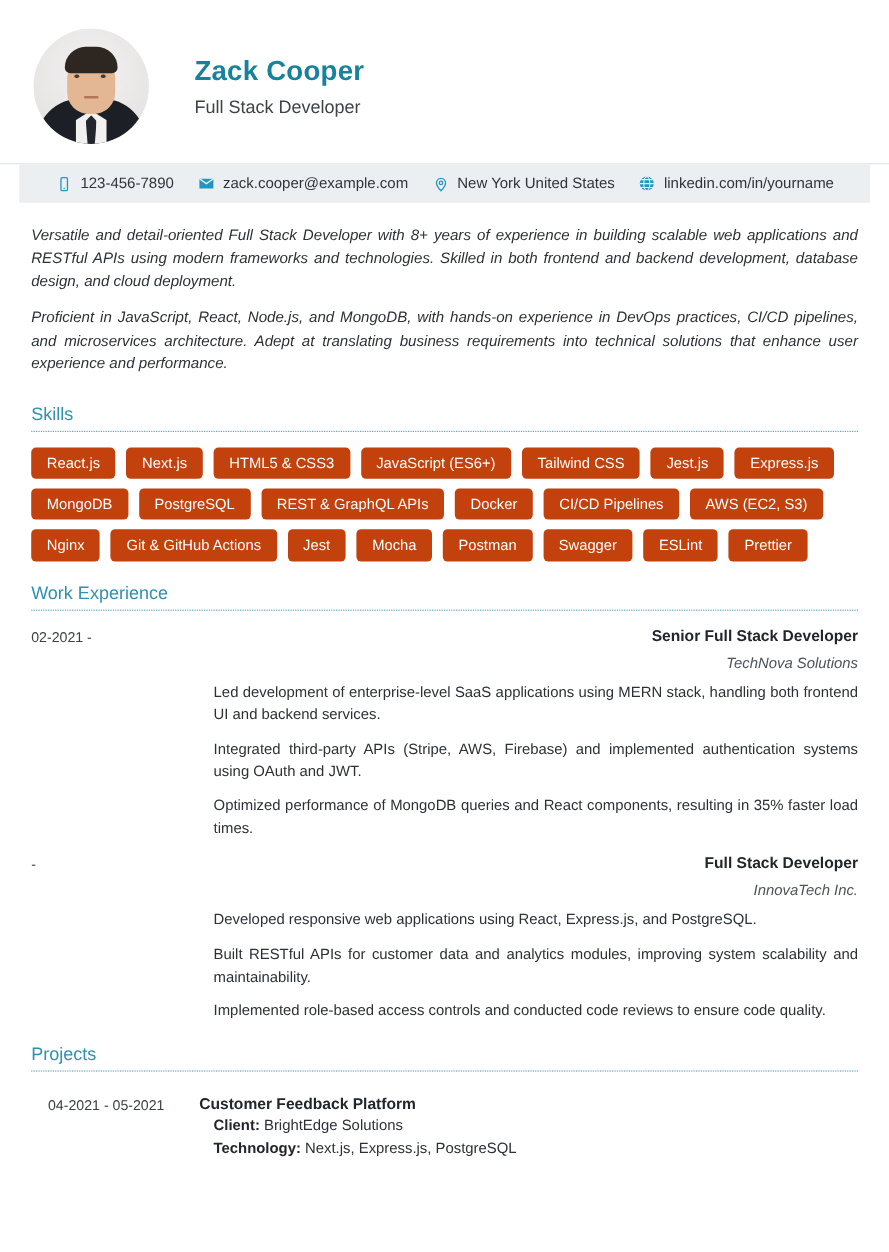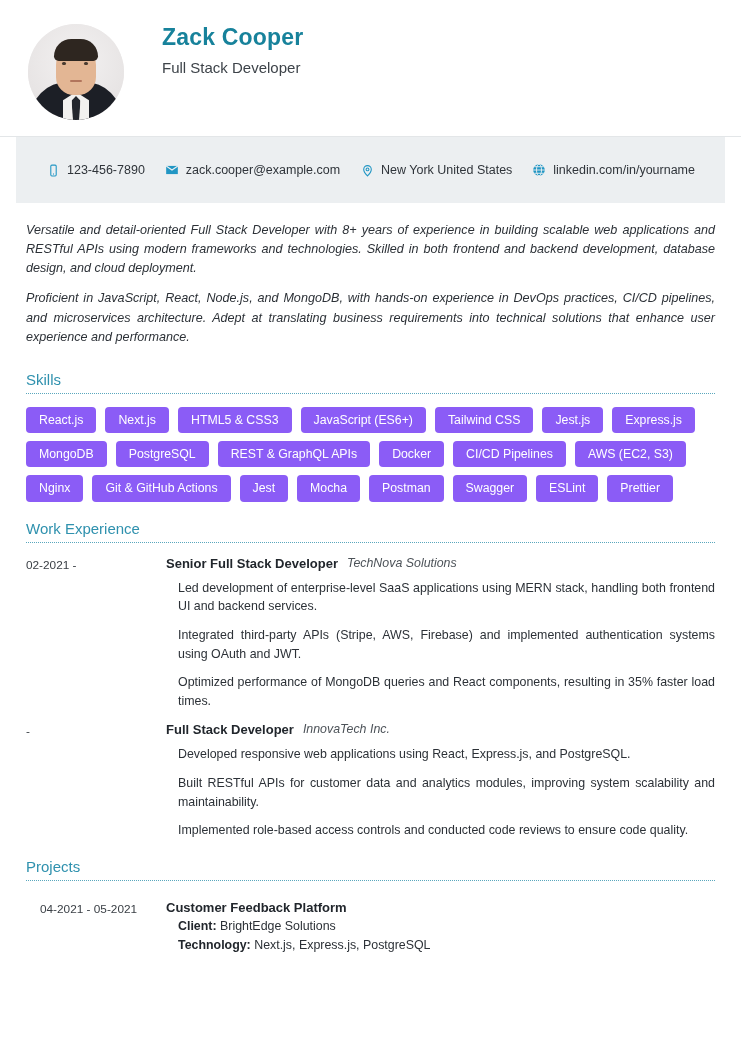--- a/index.html
+++ b/index.html
@@ -15,20 +15,21 @@
     width: 741px;
     height: 1043px;
     background: #ffffff;
     position: relative;
     overflow: hidden;
   }
 
   
   .header {
     display: flex;
+    align-items: center;
     padding: 24px 28px 16px 28px;
     gap: 38px;
     border-bottom: 1px solid #e3e6e8;
   }
 
   .avatar {
     width: 96px;
     height: 96px;
     border-radius: 50%;
     overflow: hidden;
@@ -105,21 +106,21 @@
     font-size: 15px;
     color: #3d4349;
   }
 
   
   .contact-bar {
     background: #eceff1;
     display: flex;
     align-items: center;
     justify-content: space-between;
-    padding: 26px 30px;
+    padding: 9px 30px;
     margin: 0 16px;
     gap: 10px;
   }
 
   .contact-item {
     display: flex;
     align-items: center;
     gap: 7px;
     font-size: 12.5px;
     color: #2f343a;
@@ -165,21 +166,21 @@
     margin-bottom: 13px;
   }
 
   
   .skills {
     display: flex;
     flex-wrap: wrap;
     gap: 8px 9px;
   }
   .skill-tag {
-    background: #8b5cf6;
+    background: #c2410c;
     color: #ffffff;
     font-size: 12.3px;
     padding: 7px 13px;
     border-radius: 4px;
     white-space: nowrap;
     line-height: 1;
     text-align: center;
   }
 
   
@@ -187,23 +188,24 @@
   .exp-dates {
     flex: 0 0 140px;
     font-size: 11.8px;
     color: #3b4046;
     padding-top: 2px;
   }
   .exp-body { flex: 1 1 auto; }
 
   .exp-title-line {
     display: flex;
-    align-items: flex-start;
+    align-items: flex-end;
     gap: 9px;
     margin-bottom: 8px;
+    flex-direction: column;
   }
   .exp-role { font-size: 13px; font-weight: bold; color: #21262c; }
   .exp-company { font-size: 12.4px; font-style: italic; color: #4d5359; }
 
   .exp-bullets { padding-left: 12px; }
   .exp-bullets li {
     list-style: none;
     font-size: 12.4px;
     line-height: 1.5;
     color: #2c3137;

